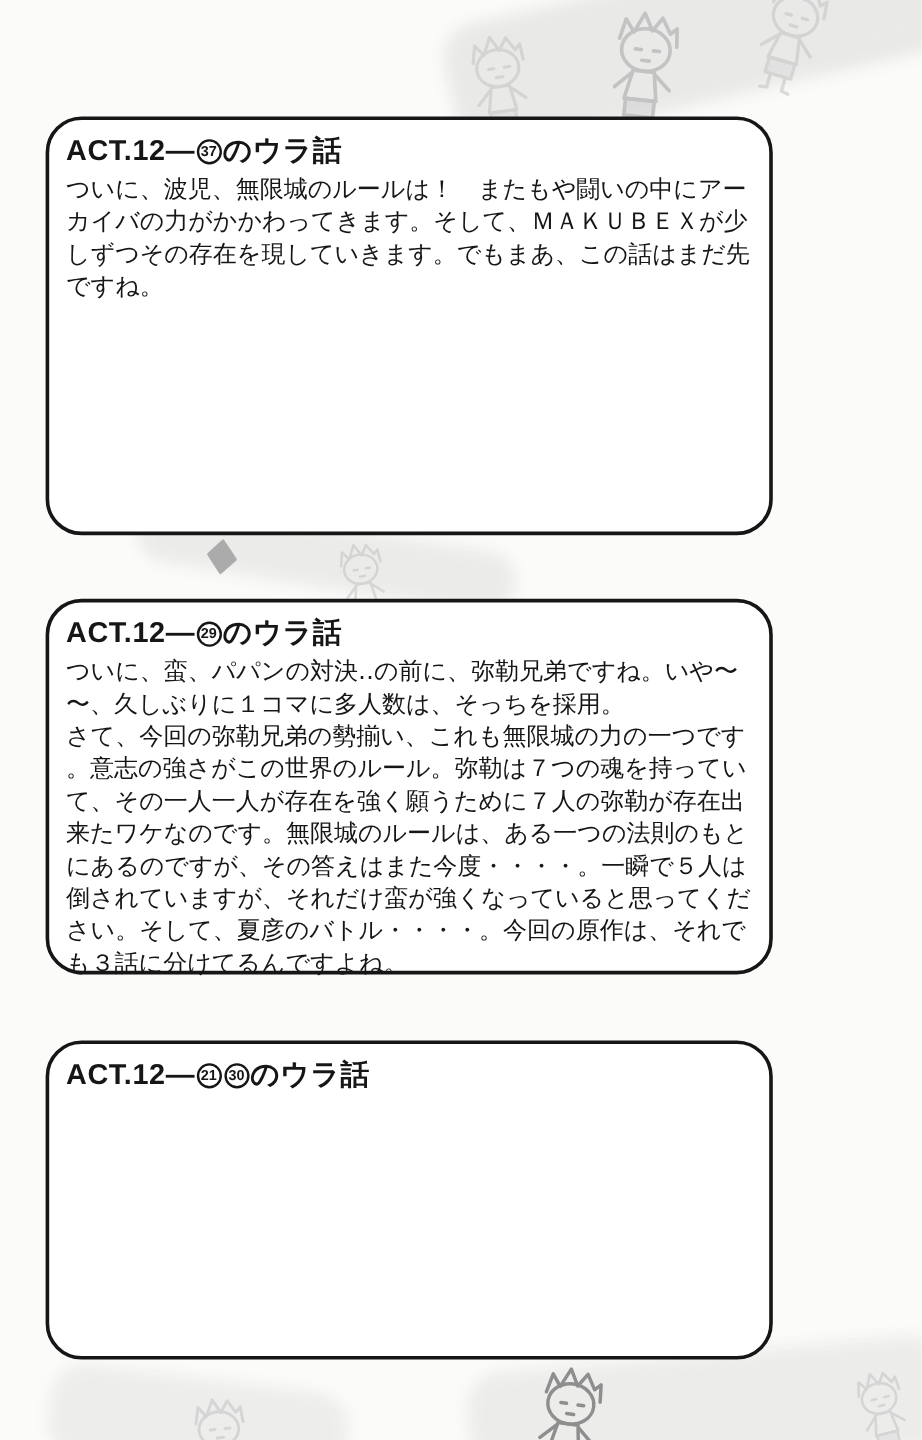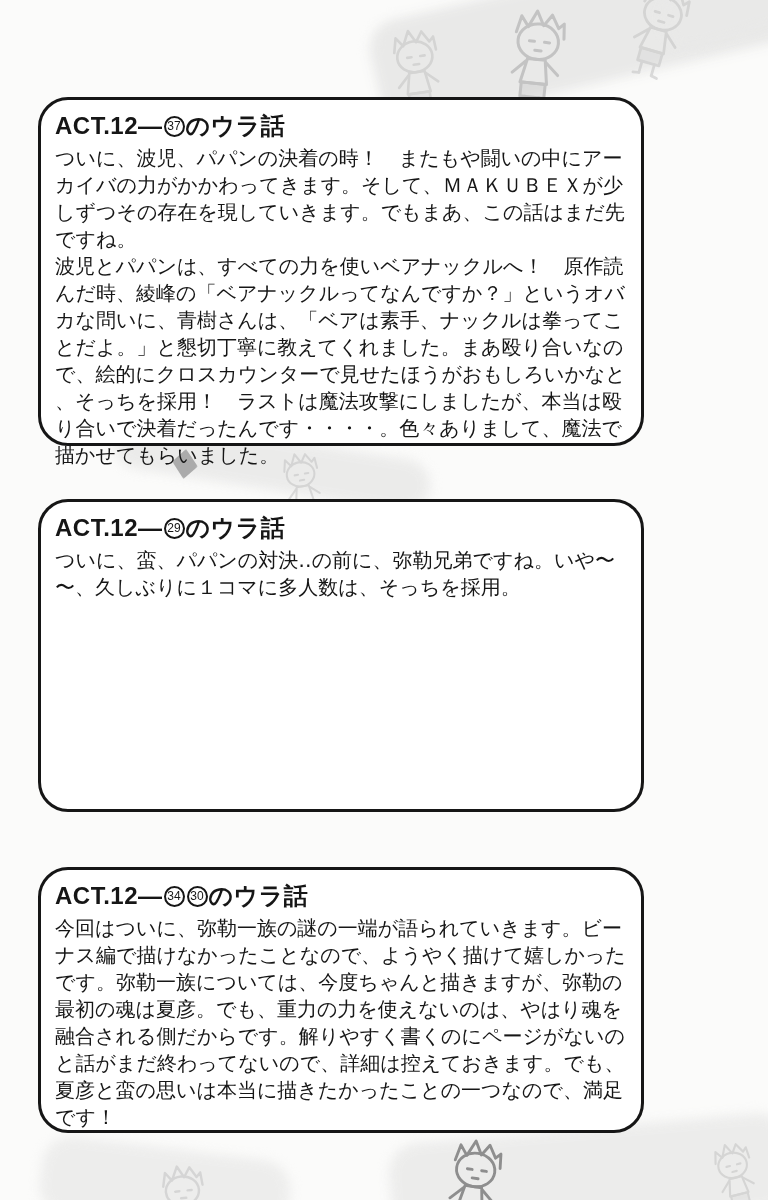--- a/index.html
+++ b/index.html
@@ -91,21 +91,21 @@
   }
   .circled-num {
     display: inline-flex;
     align-items: center;
     justify-content: center;
     width: 21px;
     height: 21px;
     border: 2px solid var(--ink);
     border-radius: 50%;
     font-size: 12px;
-    font-weight: normal;
+    font-weight: bold;
     letter-spacing: 0;
     margin: 0 1px;
     flex: none;
     background: var(--panel-bg);
   }
   .panel p {
     margin: 0;
     font-size: 20px;
     line-height: 27px;
     letter-spacing: 0;
@@ -175,34 +175,33 @@
       <use href="#chibi-figure"></use>
     </svg>
   </div>
 
 <section class="panel panel-1">
   <h2 class="panel-title">
     <span>ACT.12—</span>
     <span class="circled-num">37</span>
     <span>のウラ話</span>
   </h2>
-  <p>ついに、波児、パパンの決着の時！　またもや闘いの中にアーカイバの力がかかわってきます。そして、ＭＡＫＵＢＥＸが少しずつその存在を現していきます。でもまあ、この話はまだ先ですね。</p>
-  <p>波児とパパンは、すべての力を使いベアナックルへ！　原作読んだ時、綾峰の「ベアナックルってなんですか？」というオバカな問いに、青樹さんは、「ベアは素手、ナックルは拳ってことだよ。」と懇切丁寧に教えてくれました。まあ殴り合いなので、絵的にクロスカウンターで見せたほうがおもしろいかなと、そっちを採用！　ラストは魔法攻撃にしましたが、本当は殴り合いで決着だったんです・・・・。色々ありまして、魔法で描かせてもらいました。</p>
+  <p>ついに、波児、無限城のルールは！　またもや闘いの中にアーカイバの力がかかわってきます。そして、ＭＡＫＵＢＥＸが少しずつその存在を現していきます。でもまあ、この話はまだ先ですね。</p>
 </section>
 
 <section class="panel panel-2">
   <h2 class="panel-title">
     <span>ACT.12—</span>
     <span class="circled-num">29</span>
     <span>のウラ話</span>
   </h2>
   <p>ついに、蛮、パパンの対決‥の前に、弥勒兄弟ですね。いや〜〜、久しぶりに１コマに多人数は、そっちを採用。</p>
+  <p>さて、今回の弥勒兄弟の勢揃い、これも無限城の力の一つです。意志の強さがこの世界のルール。弥勒は７つの魂を持っていて、その一人一人が存在を強く願うために７人の弥勒が存在出来たワケなのです。無限城のルールは、ある一つの法則のもとにあるのですが、その答えはまた今度・・・・。一瞬で５人は倒されていますが、それだけ蛮が強くなっていると思ってください。そして、夏彦のバトル・・・・。今回の原作は、それでも３話に分けてるんですよね。</p>
 </section>
 
 <section class="panel panel-3">
   <h2 class="panel-title">
     <span>ACT.12—</span>
-    <span class="circled-num">34</span>
+    <span class="circled-num">21</span>
     <span class="circled-num">30</span>
     <span>のウラ話</span>
   </h2>
-  <p>今回はついに、弥勒一族の謎の一端が語られていきます。ビーナス編で描けなかったことなので、ようやく描けて嬉しかったです。弥勒一族については、今度ちゃんと描きますが、弥勒の最初の魂は夏彦。でも、重力の力を使えないのは、やはり魂を融合される側だからです。解りやすく書くのにページがないのと話がまだ終わってないので、詳細は控えておきます。でも、夏彦と蛮の思いは本当に描きたかったことの一つなので、満足です！</p>
 </section>
 
 </body></html>

